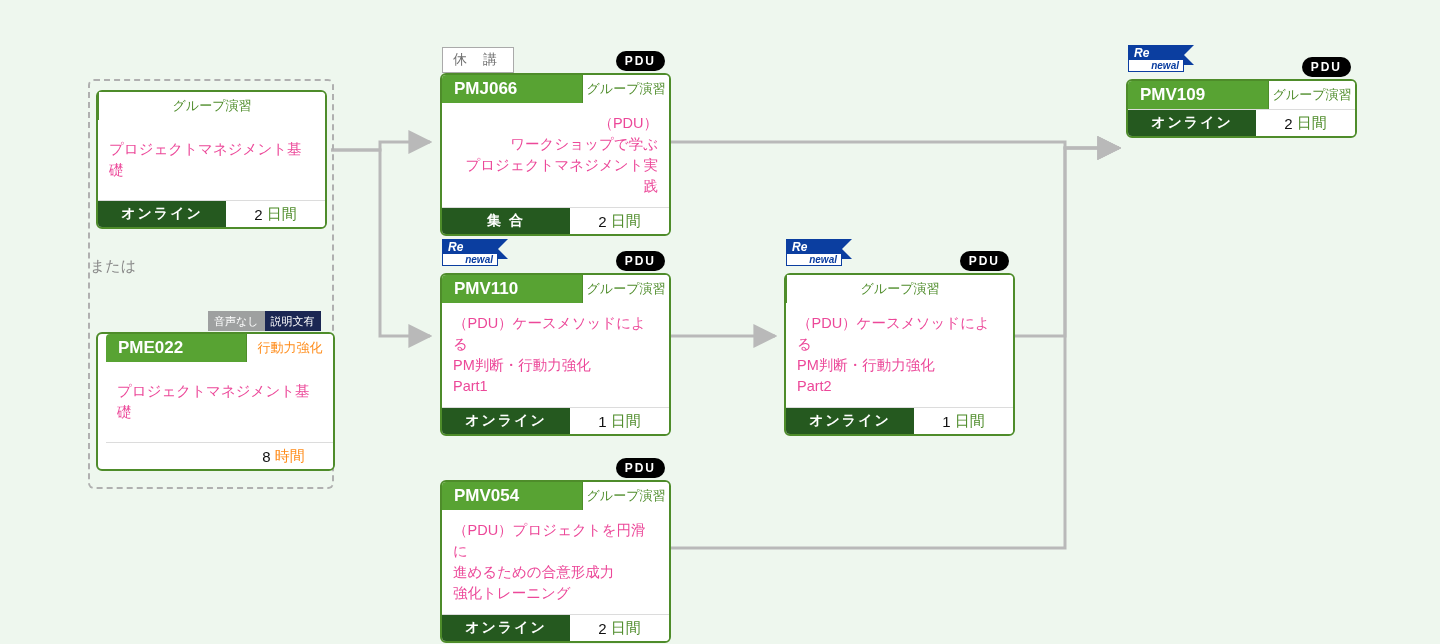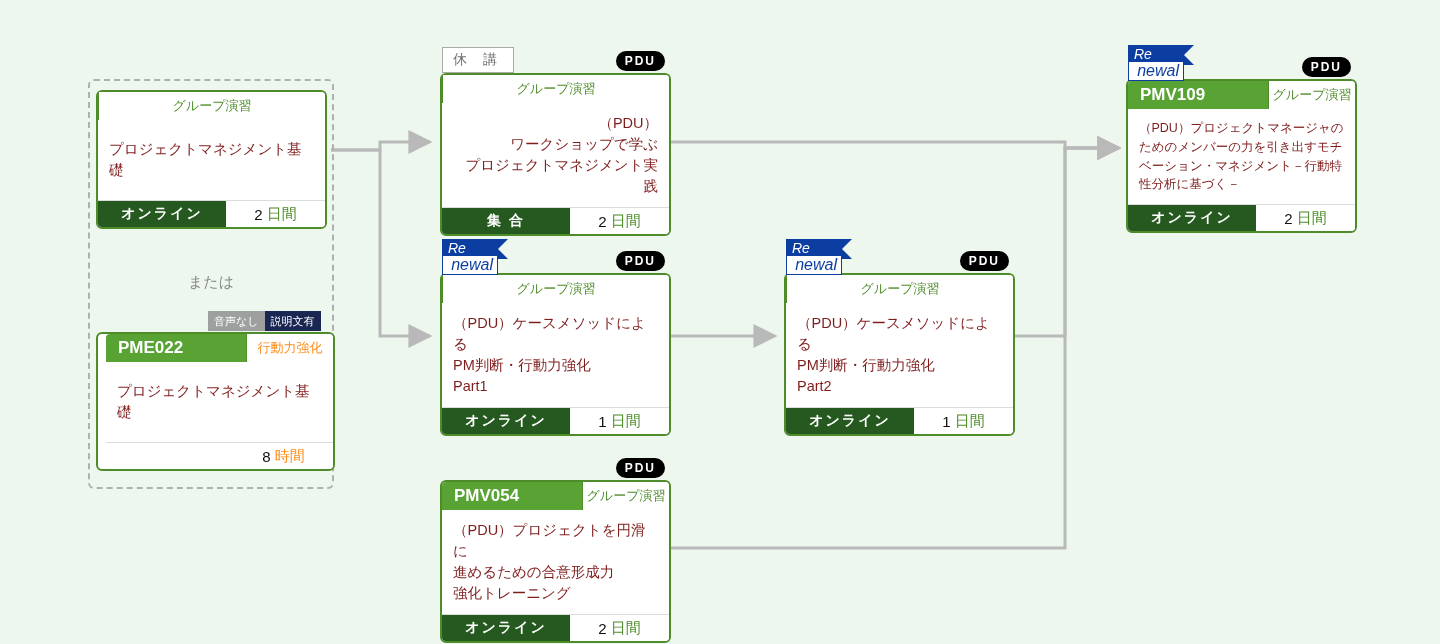--- a/index.html
+++ b/index.html
@@ -1,37 +1,37 @@
 <!DOCTYPE html>
 <html><head>
 <meta charset="utf-8">
 <style>
   html,body{margin:0;padding:0;font-family:"Hiragino Kaku Gothic Pro","Meiryo",sans-serif;}
   body{background:#eef7ee;width:1440px;height:644px;position:relative;}
   .group-box{position:absolute;border:2px dashed #b0b0b0;border-radius:6px;left:88px;top:79px;width:242px;height:406px;}
-  .or-text{position:absolute;width:100%;text-align:center;top:192px;color:#888;font-size:15px;}
+  .or-text{position:absolute;width:100%;text-align:left;top:176px;color:#888;font-size:15px;}
   .card{position:absolute;width:227px;border:2px solid #4e8c2a;border-radius:6px;background:#fff;}
   .card-head{display:flex;height:28px;}
   .code{background:#58a333;color:#fff;font-size:17px;font-weight:600;display:flex;align-items:center;padding-left:12px;border-top-left-radius:4px;flex:none;width:128px;}
   .tag{background:#fff;color:#4e8c2a;border-top-right-radius:4px;display:flex;align-items:center;justify-content:center;font-size:13px;flex:1;border-left:1px solid #4e8c2a;}
   .tag.orange{color:#ff8c1a;}
-  .title{padding:10px 11px;font-size:14.5px;line-height:1.45;color:#7f1d1d;min-height:30px;display:flex;align-items:center;}
+  .title{padding:10px 11px;font-size:14.5px;line-height:1.45;color:#ec4899;min-height:30px;display:flex;align-items:center;}
   .title.center{justify-content:center;}
   .card-foot{display:flex;height:26px;border-top:1px solid #dcdcdc;}
   .mode{background:#25591f;color:#fff;display:flex;align-items:center;justify-content:center;font-size:14px;font-weight:600;letter-spacing:2px;flex:none;width:128px;border-bottom-left-radius:4px;}
   .dur{flex:1;display:flex;align-items:center;justify-content:center;font-size:15px;background:#fff;border-bottom-right-radius:4px;}
   .dur .n{color:#111;}
   .dur .u{color:#4e8c2a;margin-left:4px;}
   .dur .u.orange{color:#ff8c1a;}
   .pdu{position:absolute;right:4px;top:-24px;background:#000000;color:#fff;height:20px;border-radius:10px;padding:0 9px;font-size:12px;font-weight:700;display:flex;align-items:center;letter-spacing:2px;}
   .susp{position:absolute;left:0;top:-28px;border:1px solid #aaa;color:#717171;background:#fff;padding:3px 10px;font-size:14px;letter-spacing:6px;}
   .renewal{position:absolute;left:0;top:-36px;width:56px;}
-  .renewal .flag{background:#0b3ea0;color:#fff;font-style:italic;font-weight:400;font-size:14px;padding:1px 6px 0 6px;position:relative;}
+  .renewal .flag{background:#0b3ea0;color:#fff;font-style:italic;font-weight:700;font-size:12px;padding:1px 6px 0 6px;position:relative;}
   .renewal .flag:after{content:"";position:absolute;right:-10px;top:0;border-top:10px solid #0b3ea0;border-bottom:10px solid #0b3ea0;border-right:10px solid transparent;height:0;}
-  .renewal .sub{background:#fff;color:#0b3ea0;font-style:italic;font-weight:400;font-size:16px;text-align:right;padding:0 4px;border:1px solid #0b3ea0;border-top:none;}
+  .renewal .sub{background:#fff;color:#0b3ea0;font-style:italic;font-weight:700;font-size:10px;text-align:right;padding:0 4px;border:1px solid #0b3ea0;border-top:none;}
   .pretags{position:absolute;display:flex;height:20px;}
   .pt{color:#fff;font-size:11px;padding:4px 6px;display:flex;align-items:center;}
   .pt.grey{background:#9ea0a0;}
   .pt.navy{background:#1b2753;}
   svg.flows{position:absolute;left:0;top:0;pointer-events:none;}
 </style>
 </head>
 <body>
 
 <svg class="flows" width="1440" height="644">
@@ -88,20 +88,21 @@
         <span class="n">8</span>
         <span class="u orange">時間</span>
       </div>
   </div>
 </div>
 
 <div class="card" style="left:440px;top:73px;text-align:right;">
   <div class="susp">休 講</div>
   <div class="pdu">PDU</div>
   <div class="card-head">
+    <div class="code">PMJ066</div>
     <div class="tag">グループ演習</div>
   </div>
   <div class="title" style="white-space:pre-line;">（PDU）
 ワークショップで学ぶ
 プロジェクトマネジメント実践</div>
   <div class="card-foot">
     <div class="mode">集 合</div>
     <div class="dur">
         <span class="n">2</span>
         <span class="u">日間</span>
@@ -109,20 +110,21 @@
   </div>
 </div>
 
 <div class="card" style="left:440px;top:273px;">
   <div class="renewal">
     <div class="flag">Re</div>
     <div class="sub">newal</div>
   </div>
   <div class="pdu">PDU</div>
   <div class="card-head">
+    <div class="code">PMV110</div>
     <div class="tag">グループ演習</div>
   </div>
   <div class="title" style="white-space:pre-line;">（PDU）ケースメソッドによる
 PM判断・行動力強化
 Part1</div>
   <div class="card-foot">
     <div class="mode">オンライン</div>
     <div class="dur">
         <span class="n">1</span>
         <span class="u">日間</span>
@@ -172,21 +174,20 @@
 <div class="card" style="left:1126px;top:79px;">
   <div class="renewal">
     <div class="flag">Re</div>
     <div class="sub">newal</div>
   </div>
   <div class="pdu">PDU</div>
   <div class="card-head">
     <div class="code">PMV109</div>
     <div class="tag">グループ演習</div>
   </div>
-  <div class="title" style="font-size:12.5px;line-height:1.5;">（PDU）プロジェクトマネージャのためのメンバーの力を引き出すモチベーション・マネジメント－行動特性分析に基づく－</div>
   <div class="card-foot">
     <div class="mode">オンライン</div>
     <div class="dur">
         <span class="n">2</span>
         <span class="u">日間</span>
       </div>
   </div>
 </div>
 
 </body></html>

